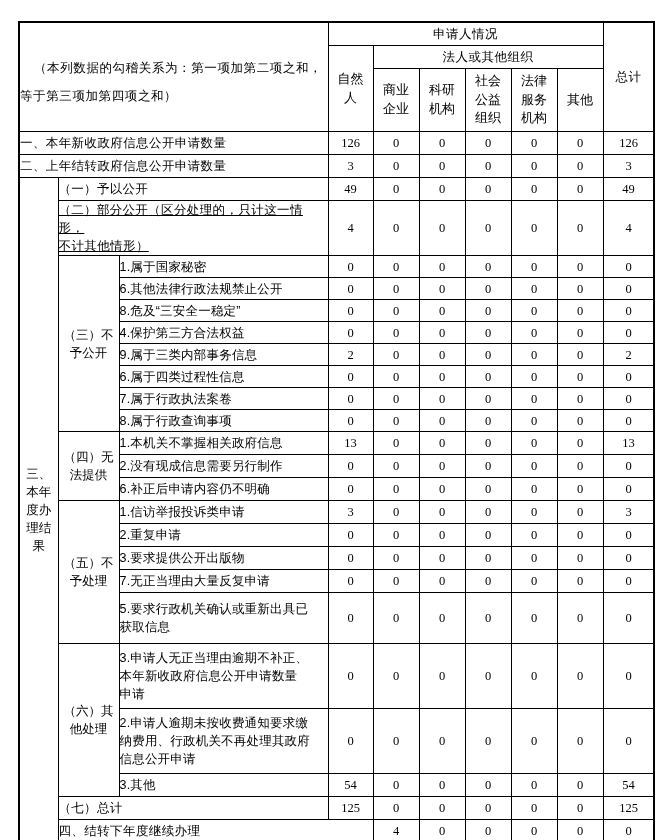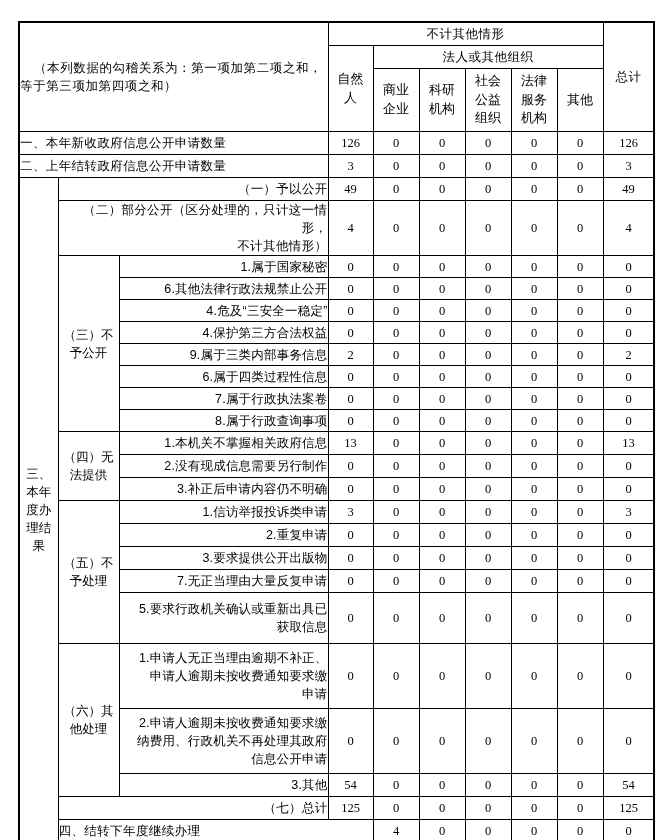--- a/index.html
+++ b/index.html
@@ -70,21 +70,21 @@
 
   
   .note {
     font-family: "Liberation Serif", "DejaVu Serif", serif;
     font-size: 12.5px;
     line-height: 1.9;
     text-align: left;
     padding: 4px 8px 4px 10px;
     letter-spacing: 0.6px;
   }
-  .note .ln { display: block; white-space: nowrap; }
+  .note .ln { display: block; white-space: nowrap; margin-top: 10px; }
   .note .ln1 { padding-left: 14px; }
 
   
   .sect {
     text-align: left;
     padding: 3px 6px 3px 8px;
     font-size: 13px;
     letter-spacing: 0.4px;
     white-space: nowrap;
   }
@@ -102,38 +102,38 @@
   .mid {
     text-align: center;
     font-size: 13px;
     line-height: 1.5;
     padding: 2px 4px;
   }
   .mid .ml { display: block; white-space: nowrap; }
 
   
   .item {
-    text-align: right;
+    text-align: left;
     padding: 3px 5px 3px 6px;
     font-size: 12.5px;
     line-height: 1.55;
     letter-spacing: 0.2px;
   }
   .item .it { display: block; }
   .item-multi { line-height: 1.62; }
 
   
   .wide {
-    text-align: right;
+    text-align: left;
     padding: 3px 5px 3px 14px;
     font-size: 13px;
     line-height: 1.8;
     letter-spacing: 0.3px;
   }
-  .wide .wl { display: block; }
+  .wide .wl { display: block; text-decoration: underline; }
   .kai {
     font-family: "Liberation Serif", "DejaVu Serif", serif;
     font-size: 12.5px;
     letter-spacing: 0.4px;
   }
 </style>
 </head>
 <body>
 
 <div id="sheet">
@@ -151,21 +151,21 @@
       <col style="width:46px">
       <col style="width:51px">
     </colgroup>
 
     <tbody>
         <tr>
       <td rowspan="3" colspan="3" class="note">
         <span class="ln ln1">（本列数据的勾稽关系为：第一项加第二项之和，</span>
         <span class="ln">等于第三项加第四项之和）</span>
       </td>
-      <td colspan="6" class="hdr" style="height:22px">不计其他情形</td>
+      <td colspan="6" class="hdr" style="height:22px">申请人情况</td>
       <td rowspan="3" class="hdr">总计</td>
     </tr>
 
     <tr>
       <td rowspan="2" class="hdr-tall">
         <span class="stack">自然</span>
         <span class="stack">人</span>
       </td>
       <td colspan="5" class="hdr" style="height:22px">法人或其他组织</td>
     </tr>
@@ -266,21 +266,21 @@
       <td class="item" style="height:21px">6.其他法律行政法规禁止公开</td>
       <td class="num">0</td>
       <td class="num">0</td>
       <td class="num">0</td>
       <td class="num">0</td>
       <td class="num">0</td>
       <td class="num">0</td>
       <td class="num">0</td>
     </tr>
     <tr>
-      <td class="item" style="height:21px">4.危及“三安全一稳定”</td>
+      <td class="item" style="height:21px">8.危及“三安全一稳定”</td>
       <td class="num">0</td>
       <td class="num">0</td>
       <td class="num">0</td>
       <td class="num">0</td>
       <td class="num">0</td>
       <td class="num">0</td>
       <td class="num">0</td>
     </tr>
     <tr>
       <td class="item" style="height:21px">4.保护第三方合法权益</td>
@@ -351,21 +351,21 @@
       <td class="item" style="height:22px">2.没有现成信息需要另行制作</td>
       <td class="num">0</td>
       <td class="num">0</td>
       <td class="num">0</td>
       <td class="num">0</td>
       <td class="num">0</td>
       <td class="num">0</td>
       <td class="num">0</td>
     </tr>
     <tr>
-      <td class="item" style="height:22px">3.补正后申请内容仍不明确</td>
+      <td class="item" style="height:22px">6.补正后申请内容仍不明确</td>
       <td class="num">0</td>
       <td class="num">0</td>
       <td class="num">0</td>
       <td class="num">0</td>
       <td class="num">0</td>
       <td class="num">0</td>
       <td class="num">0</td>
     </tr>
 
     <tr>
@@ -425,22 +425,22 @@
       <td class="num">0</td>
       <td class="num">0</td>
     </tr>
 
     <tr>
       <td rowspan="3" class="mid">
         <span class="ml">（六）其</span>
         <span class="ml">他处理</span>
       </td>
       <td class="item item-multi" style="height:64px">
-        <span class="it">1.申请人无正当理由逾期不补正、</span>
-        <span class="it">申请人逾期未按收费通知要求缴</span>
+        <span class="it">3.申请人无正当理由逾期不补正、</span>
+        <span class="it">本年新收政府信息公开申请数量</span>
         <span class="it">申请</span>
       </td>
       <td class="num">0</td>
       <td class="num">0</td>
       <td class="num">0</td>
       <td class="num">0</td>
       <td class="num">0</td>
       <td class="num">0</td>
       <td class="num">0</td>
     </tr>

